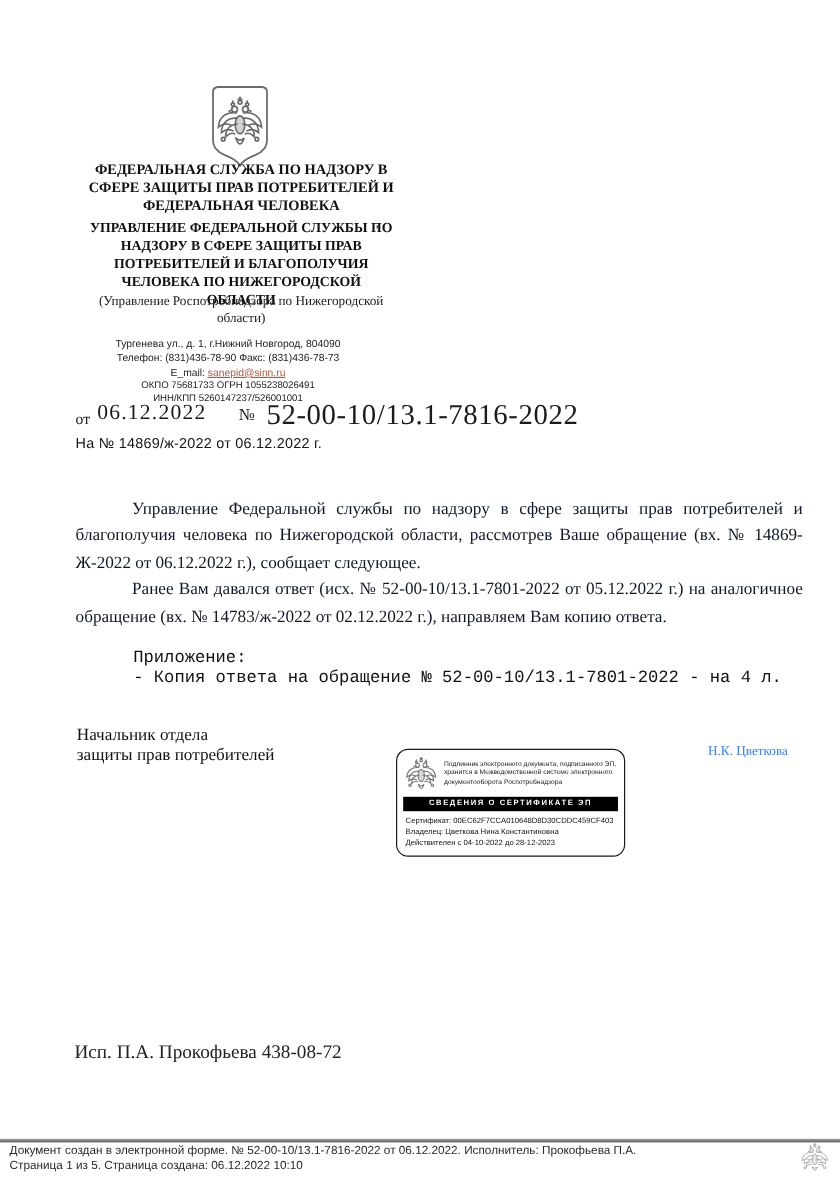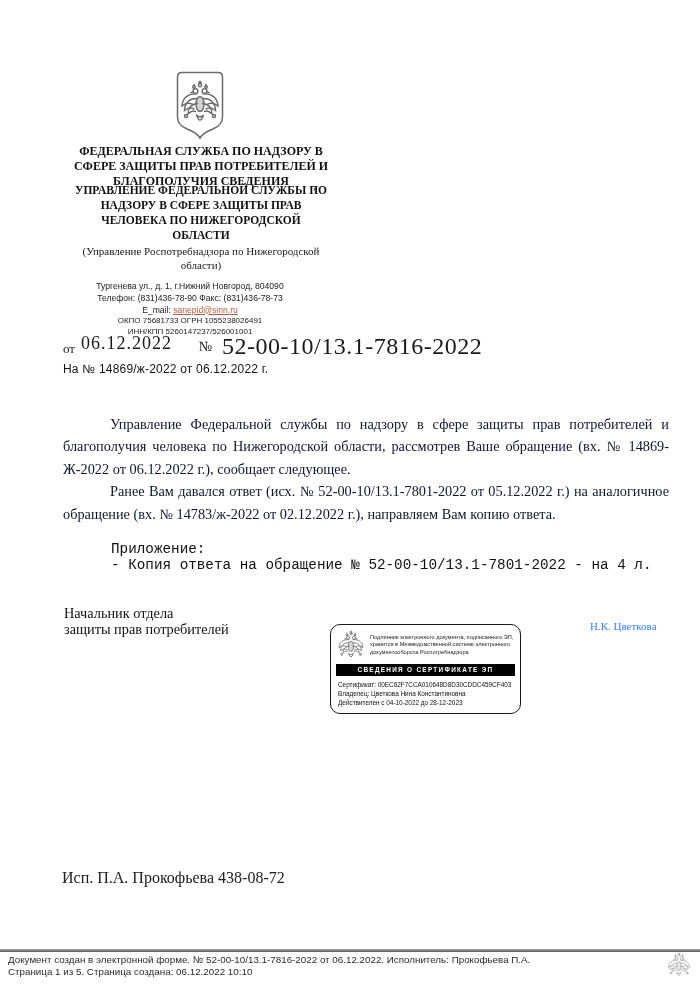--- a/index.html
+++ b/index.html
@@ -1,21 +1,21 @@
 <!DOCTYPE html>
 <html><head>
 <meta charset="utf-8">
 <style>
   html,body{margin:0;padding:0;background:#ffffff;}
   .page{position:relative;width:700px;height:991px;background:#fff;overflow:hidden;
         font-family:"Liberation Serif",serif;color:#1a1a1a;}
 
   .emblem{position:absolute;left:176px;top:71px;color:#6b6b6b;}
 
-  .agency{position:absolute;left:55px;top:144px;width:292px;text-align:center;
+  .agency{position:absolute;left:55px;top:134px;width:292px;text-align:center;
           font-weight:bold;font-size:12px;line-height:15px;color:#111;}
   .dept{position:absolute;left:55px;top:183px;width:292px;text-align:center;
         font-weight:bold;font-size:11.5px;line-height:15px;color:#111;}
   .shortname{position:absolute;left:55px;top:245px;width:292px;text-align:center;
              font-size:11px;line-height:13.5px;}
   .stray{position:absolute;left:313px;top:178px;font-size:12px;color:#333;}
 
   .contacts{position:absolute;left:40px;top:281px;width:300px;text-align:center;
             font-family:"Liberation Sans",sans-serif;font-size:8.6px;line-height:11.8px;color:#222;}
   .contacts .small{font-size:8px;line-height:10.2px;}
@@ -93,28 +93,29 @@
 <div class="page">
 
   <svg class="emblem" width="48" height="68" viewBox="0 0 48 68">
     <path d="M6,1.5 H42 Q46.5,1.5 46.5,6 V46 Q46.5,54 37,58 Q28,61.5 25,65.5 L24,67.5 L23,65.5 Q20,61.5 11,58 Q1.5,54 1.5,46 V6 Q1.5,1.5 6,1.5 Z" fill="none" stroke="currentColor" stroke-width="1.5"></path>
     <use href="#eagle" x="4" y="6" width="40" height="50"></use>
   </svg>
 
   <div class="agency">
     <div>ФЕДЕРАЛЬНАЯ СЛУЖБА ПО НАДЗОРУ В</div>
     <div>СФЕРЕ ЗАЩИТЫ ПРАВ ПОТРЕБИТЕЛЕЙ И</div>
-    <div>БЛАГОПОЛУЧИЯ СВЕДЕНИЯ</div>
+    <div>ФЕДЕРАЛЬНАЯ ЧЕЛОВЕКА</div>
   </div>
 
   <span class="stray">,</span>
 
   <div class="dept">
     <div>УПРАВЛЕНИЕ ФЕДЕРАЛЬНОЙ СЛУЖБЫ ПО</div>
     <div>НАДЗОРУ В СФЕРЕ ЗАЩИТЫ ПРАВ</div>
+    <div>ПОТРЕБИТЕЛЕЙ И БЛАГОПОЛУЧИЯ</div>
     <div>ЧЕЛОВЕКА ПО НИЖЕГОРОДСКОЙ</div>
     <div>ОБЛАСТИ</div>
   </div>
 
   <div class="shortname">
     <div>(Управление Роспотребнадзора по Нижегородской</div>
     <div>области)</div>
   </div>
 
   <div class="contacts">

